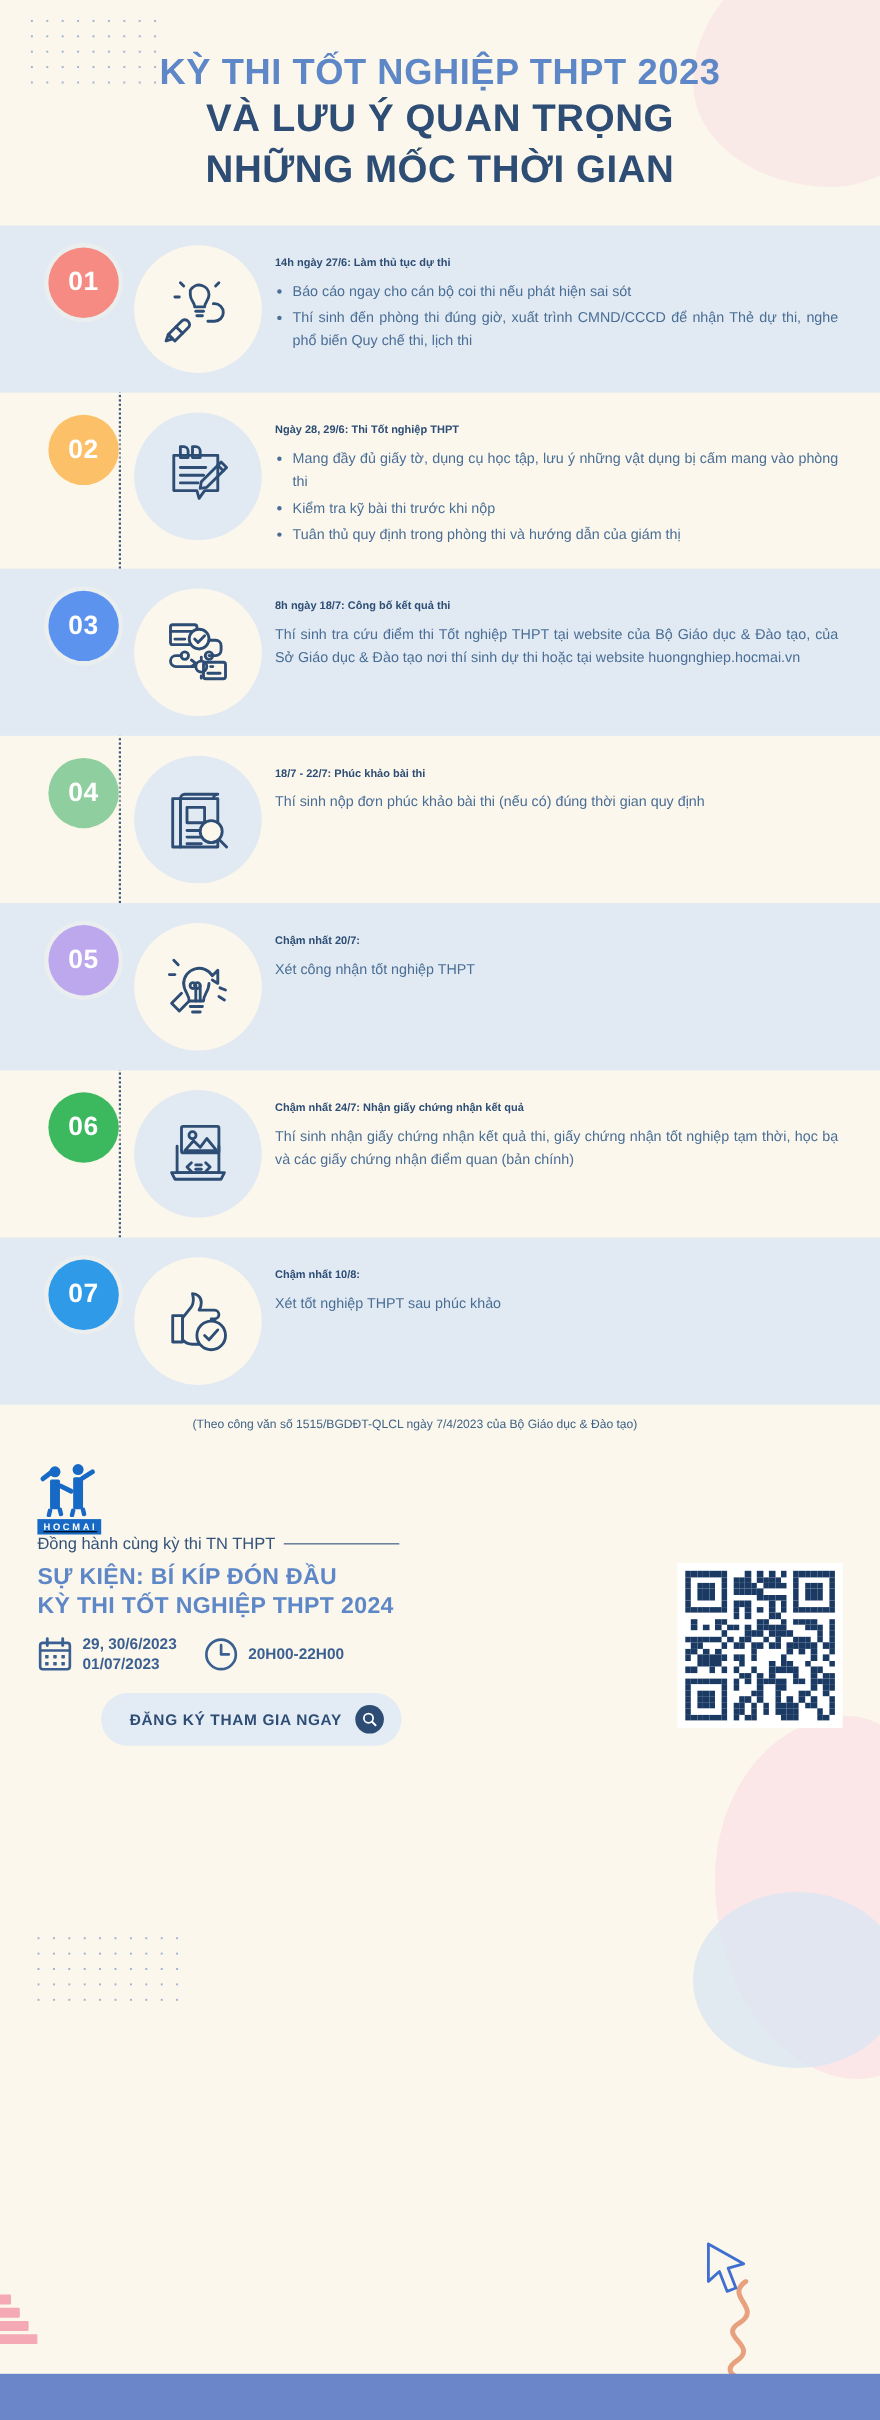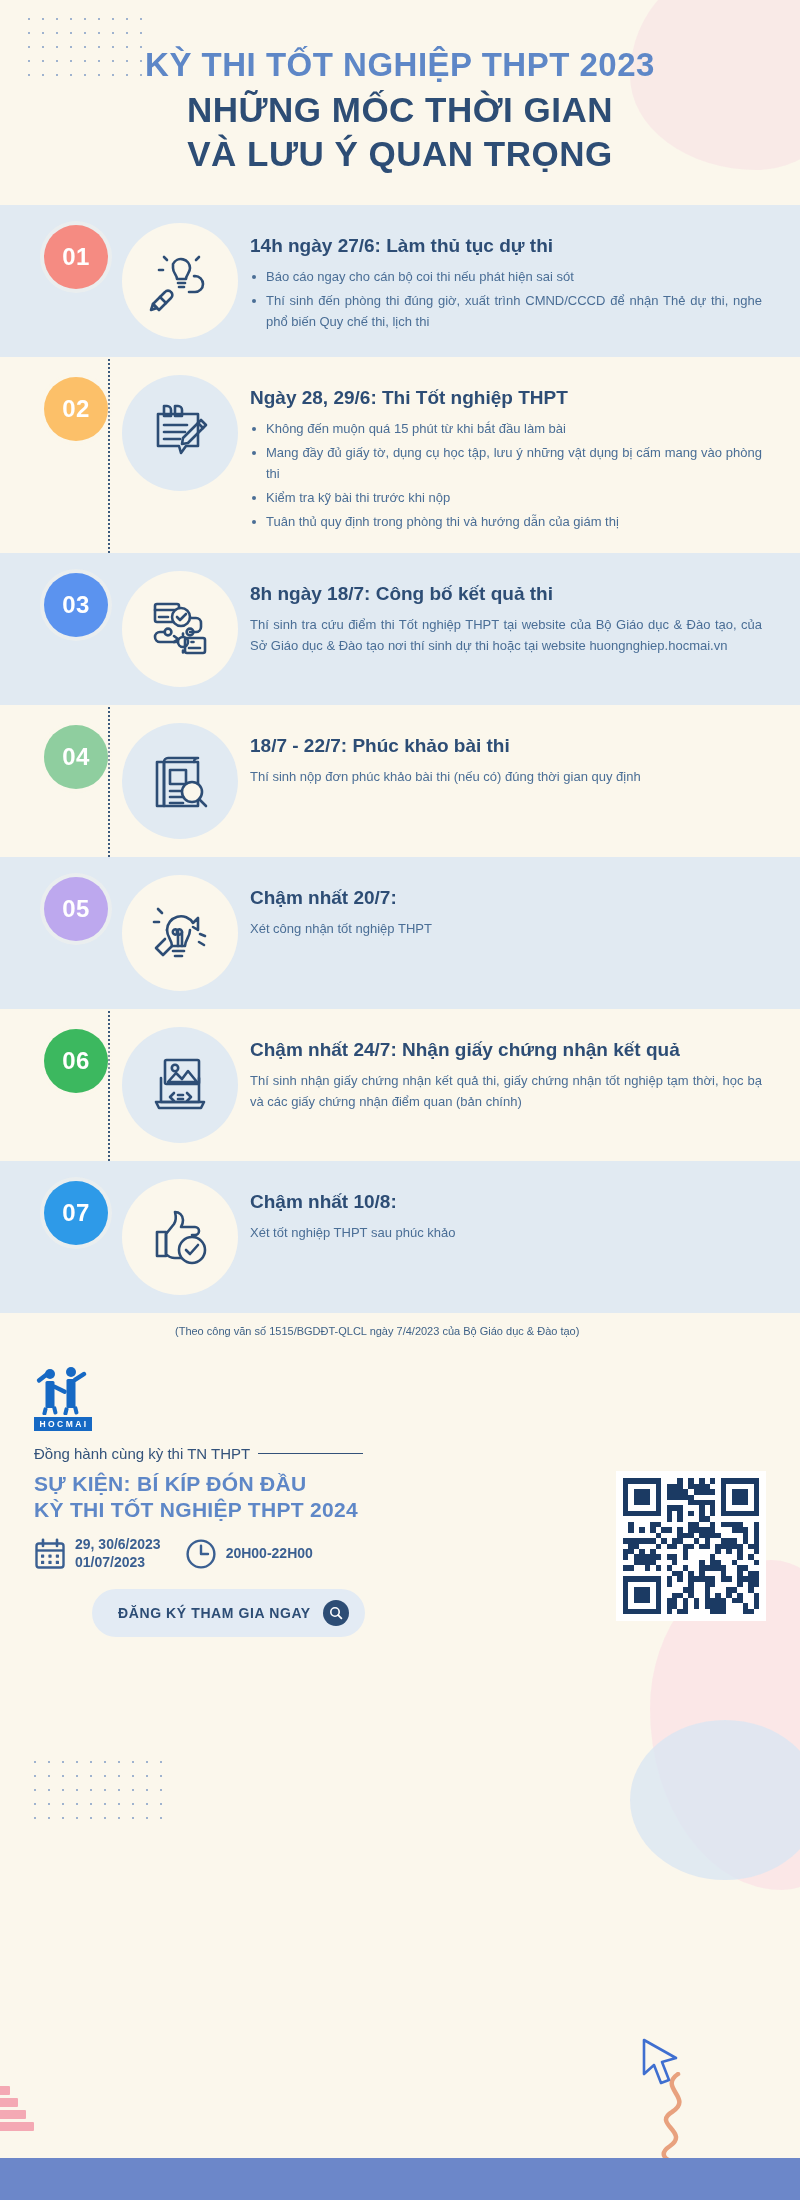--- a/index.html
+++ b/index.html
@@ -114,21 +114,21 @@
   .step.shaded .step-icon { background:#fbf7ec; }
   .step:not(.shaded) .step-icon { background:#e1eaf2; }
   .step-icon svg { width:66px; height:66px; }
 
   .step-body {
     flex:1 1 auto;
     padding-top:10px;
     padding-right:4px;
   }
   .step-heading {
-    font-size:19px;
+    font-size:10px;
     font-weight:800;
     color:#2d4d75;
     line-height:1.35;
     margin-bottom:7px;
   }
   .step-para {
     font-size:13px;
     color:#4a6e96;
     line-height:1.62;
     text-align:justify;
@@ -163,21 +163,21 @@
 
   
   .footer {
     position:relative;
     margin-top:26px;
     padding:0 34px 0 34px;
     z-index:4;
   }
   .logo {
     width:58px;
-    margin-bottom:14px;
+    text-decoration:underline;
   }
   .logo svg { width:58px; height:52px; display:block; }
   .logo-word {
     margin-top:2px;
     background:#1669c4;
     color:#fff;
     font-size:8.5px;
     font-weight:800;
     letter-spacing:2.4px;
     text-align:center;
@@ -303,22 +303,22 @@
   <div class="blob blob-pink-top"></div>
   <div class="blob blob-pink-right"></div>
   <div class="blob blob-blue-soft"></div>
 
   <div class="dotgrid dg-tl"></div>
   <div class="dotgrid dg-mr"></div>
   <div class="dotgrid dg-bl"></div>
 
   <div class="header">
     <div class="title-line title-1">KỲ THI TỐT NGHIỆP THPT 2023</div>
+    <div class="title-line title-3">VÀ LƯU Ý QUAN TRỌNG</div>
     <div class="title-line title-2">NHỮNG MỐC THỜI GIAN</div>
-    <div class="title-line title-3">VÀ LƯU Ý QUAN TRỌNG</div>
   </div>
 
   <div class="timeline">
     <div class="tl-line"></div>
     <div id="steps-host">
         <div class="step shaded">
           <div class="step-badge" style="background: rgb(245, 139, 130);">01</div>
           <div class="step-icon">
     <svg viewBox="0 0 66 66">
       <g fill="none" stroke="#2d4d75" stroke-width="2.6" stroke-linecap="round" stroke-linejoin="round">
@@ -355,21 +355,20 @@
         <line x1="17" y1="32" x2="38" y2="32"></line>
         <line x1="17" y1="39" x2="33" y2="39"></line>
         <path d="M54 20 l5 5 l-18 18 l-6 1 l1-6z"></path>
         <line x1="51" y1="23" x2="56" y2="28"></line>
       </g>
     </svg>
           </div>
           <div class="step-body">
             <div class="step-heading">Ngày 28, 29/6: Thi Tốt nghiệp THPT</div>
             <ul class="step-list">
-              <li>Không đến muộn quá 15 phút từ khi bắt đầu làm bài</li>
               <li>Mang đầy đủ giấy tờ, dụng cụ học tập, lưu ý những vật dụng bị cấm mang vào phòng thi</li>
               <li>Kiểm tra kỹ bài thi trước khi nộp</li>
               <li>Tuân thủ quy định trong phòng thi và hướng dẫn của giám thị</li>
             </ul>
           </div>
         </div>
         <div class="step shaded">
           <div class="step-badge" style="background: rgb(91, 147, 239);">03</div>
           <div class="step-icon">
     <svg viewBox="0 0 66 66">

